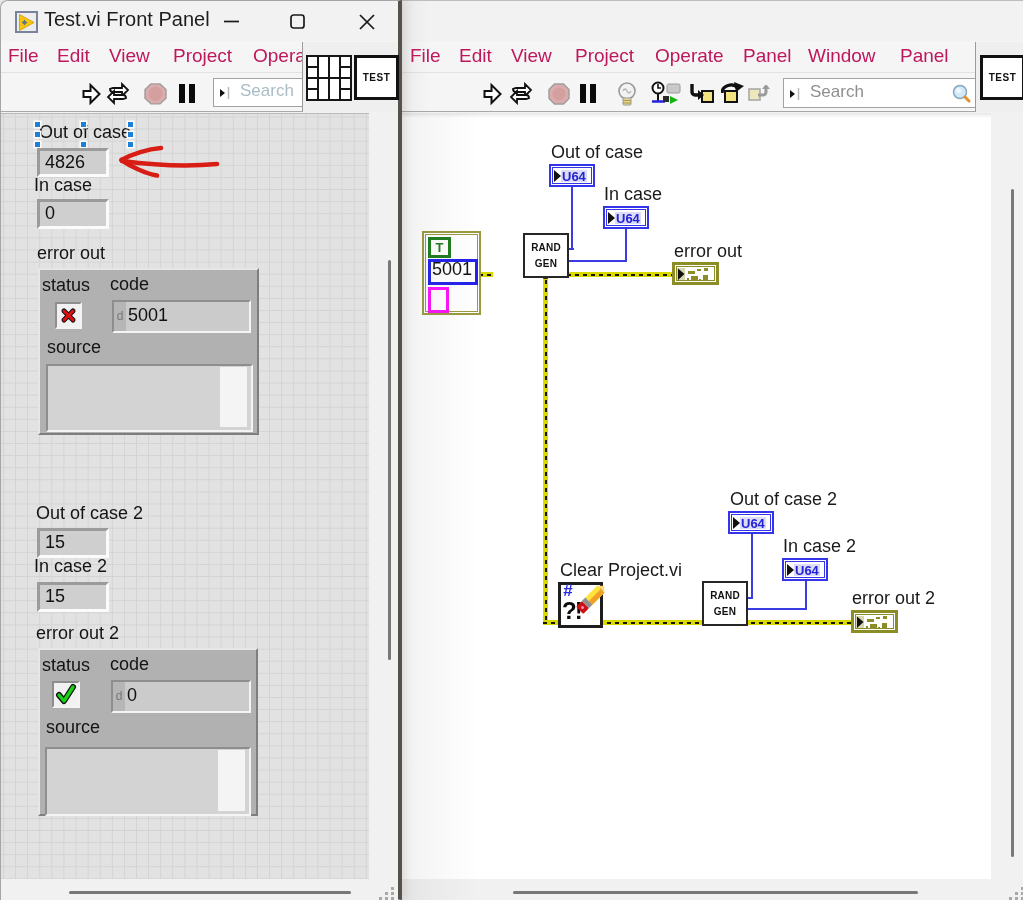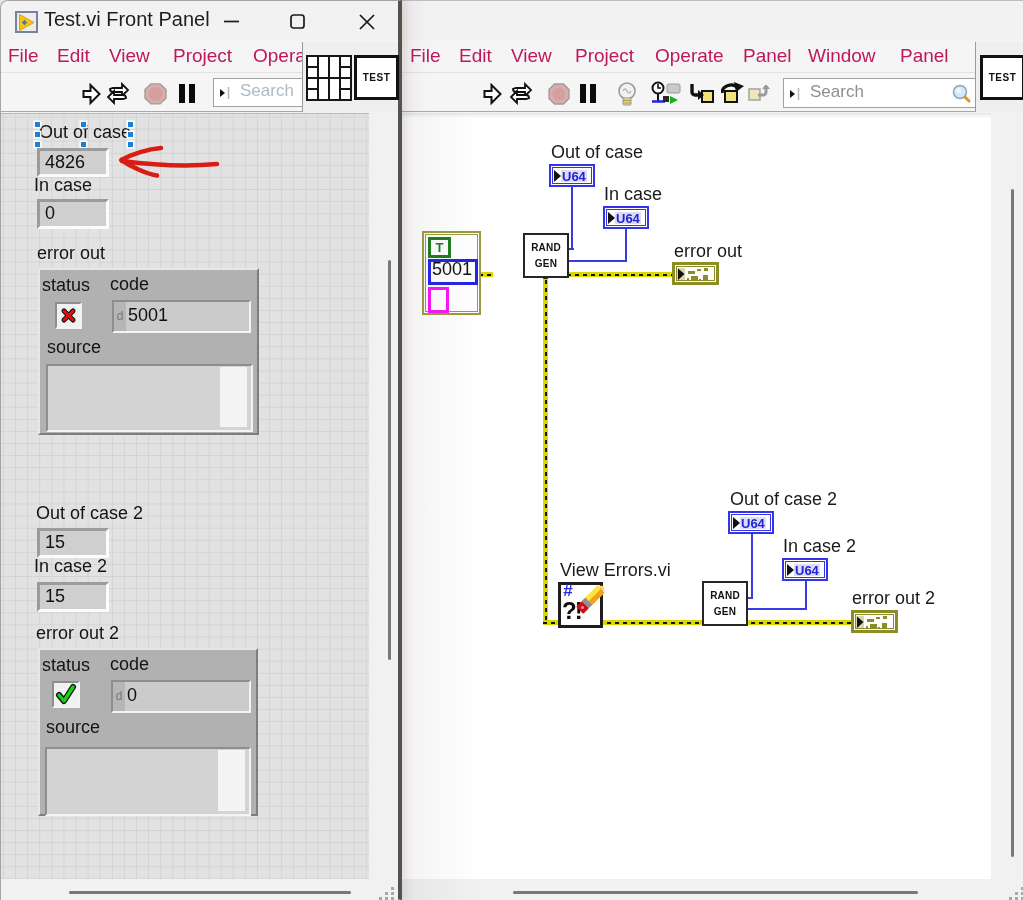--- a/index.html
+++ b/index.html
@@ -248,21 +248,21 @@
               </g>
             </svg>
     </div>
         </div>
 
     <div class="bdlabel" style="left:152px; top:29px;">Out of case</div>
     <div class="bdlabel" style="left:205px; top:71px;">In case</div>
     <div class="bdlabel" style="left:275px; top:128px;">error out</div>
     <div class="bdlabel" style="left:331px; top:376px;">Out of case 2</div>
     <div class="bdlabel" style="left:384px; top:423px;">In case 2</div>
-    <div class="bdlabel" style="left:161px; top:447px;">View Errors.vi</div>
+    <div class="bdlabel" style="left:161px; top:447px;">Clear Project.vi</div>
     <div class="bdlabel" style="left:453px; top:475px;">error out 2</div>
   </div>
 
   <div style="position:absolute; left:0; top:0; width:30px; height:112px; background:linear-gradient(90deg, rgba(100,92,88,0.08) 0%, rgba(110,100,100,0.04) 50%, rgba(120,110,110,0) 100%); pointer-events:none; z-index:5;"></div>
   <div style="position:absolute; left:0; top:112px; width:80px; height:788px; background:linear-gradient(90deg, rgba(100,92,88,0.09) 0%, rgba(110,100,100,0.05) 40%, rgba(120,110,110,0) 100%); pointer-events:none; z-index:5;"></div>
 
   <div style="position:absolute; left:592px; top:112px; width:32px; height:766px; background:#f1f1f1;"></div>
   <div class="sb" style="left:612px; top:188px; width:3px; height:668px;"></div>
 
   <div style="position:absolute; left:0; top:878px; width:624px; height:22px; background:#f1f1f1;"></div>

